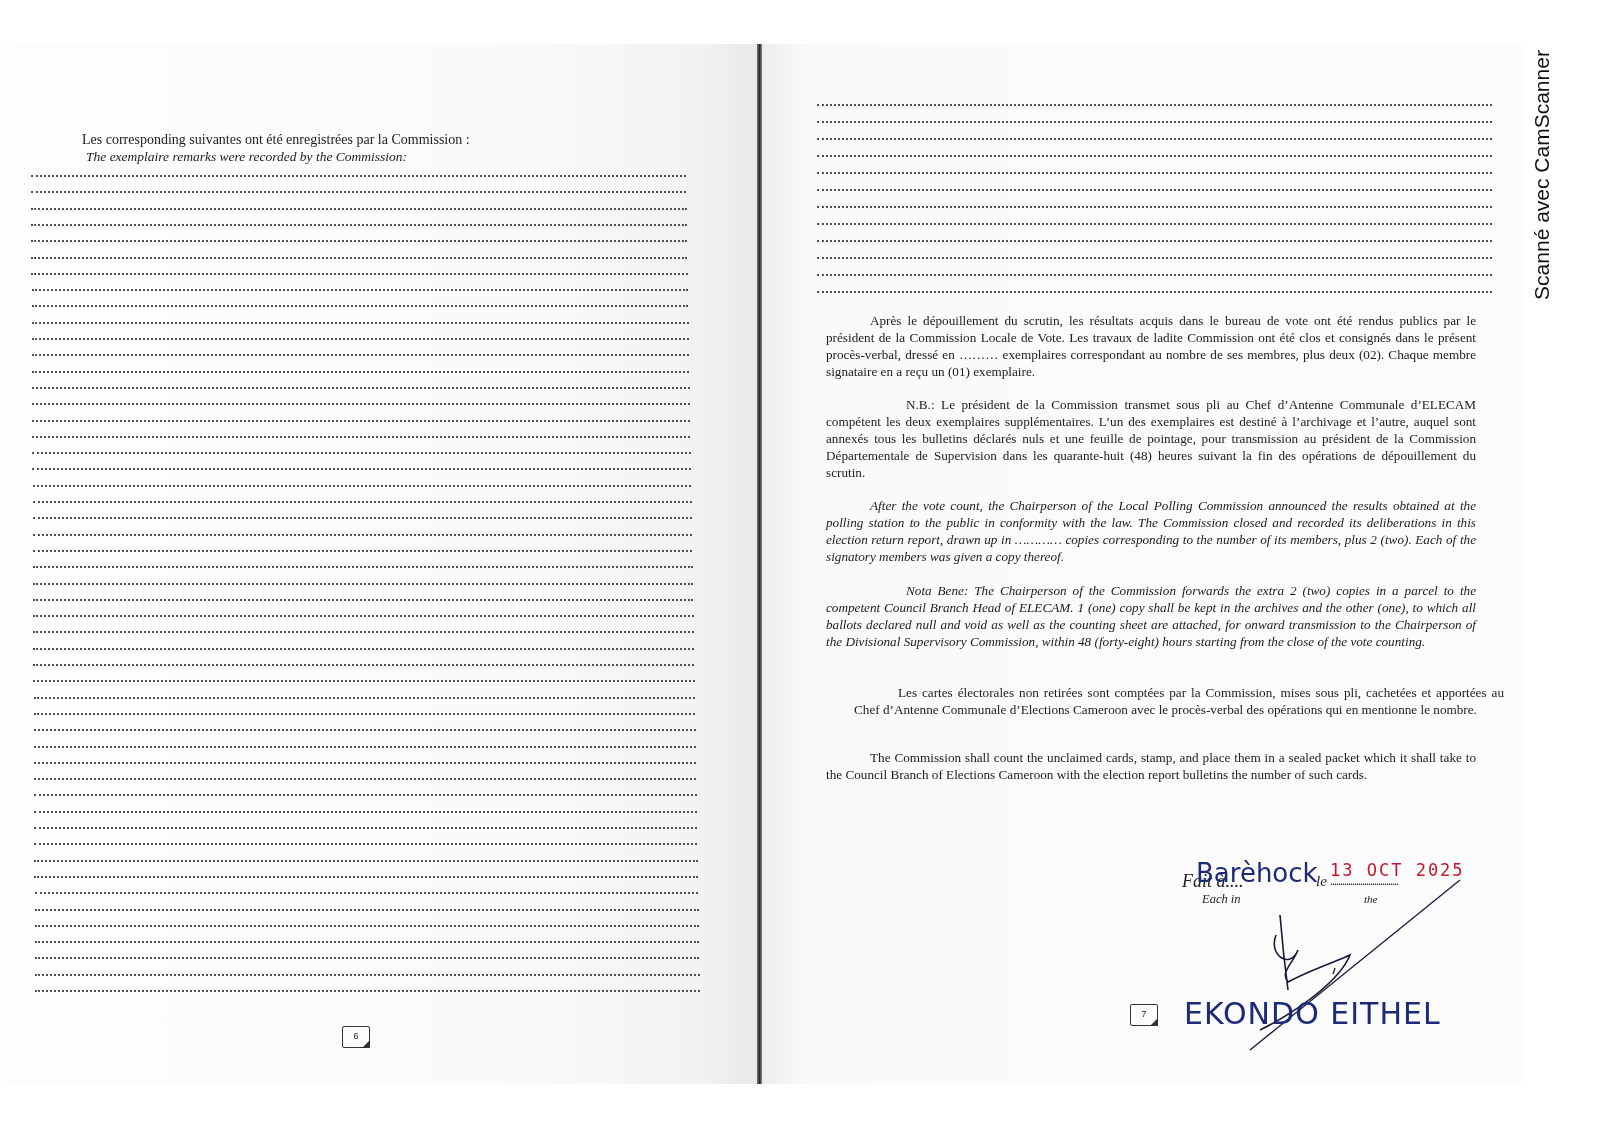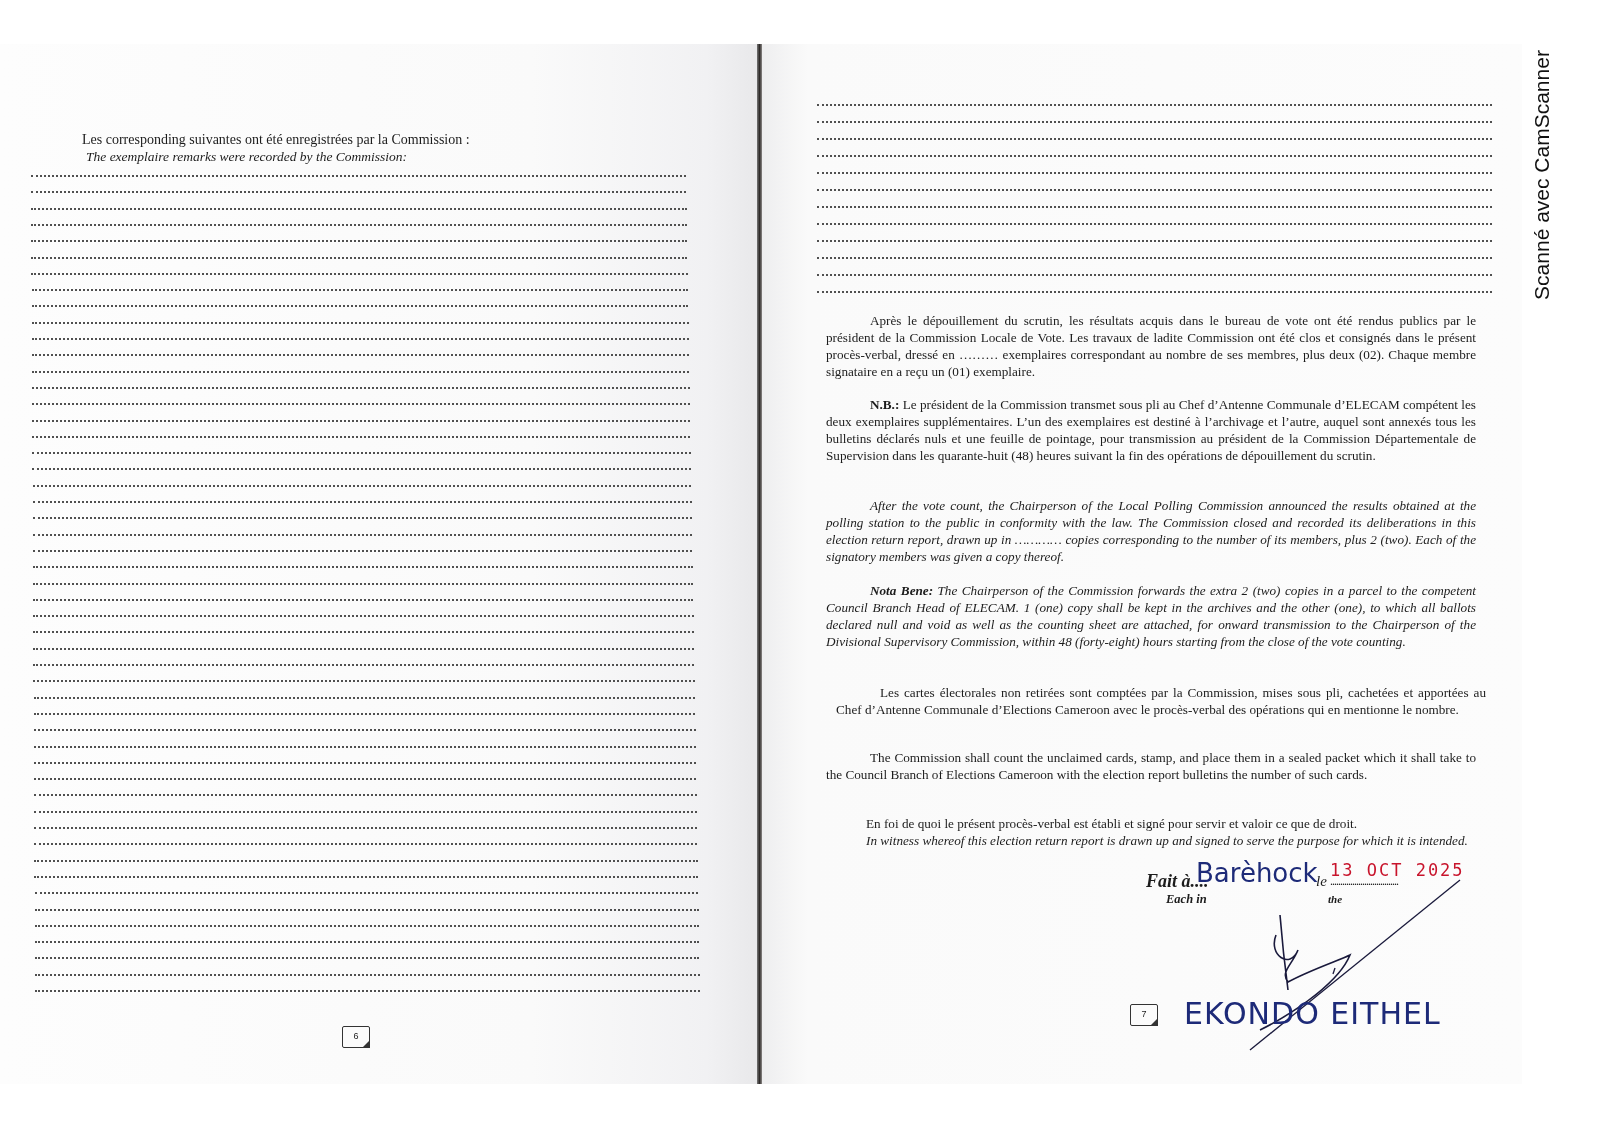--- a/index.html
+++ b/index.html
@@ -11,21 +11,21 @@
   #right-page { left:762px; top:44px; width:760px; height:1040px;
      background:linear-gradient(90deg,#eeeeef 0%,#fafafa 6%,#fcfcfc 100%); }
   #spine { position:absolute; left:757px; top:44px; width:5px; height:1040px;
      background:linear-gradient(90deg,#777 0%,#2e2a28 50%,#8b8886 100%); }
   .heading-fr { position:absolute; left:82px; top:132px; font-size:14px; font-family:"Liberation Serif", serif; }
   .heading-en { position:absolute; left:86px; top:149px; font-size:13.5px; font-style:italic; }
   .dotline { position:absolute; height:0; border-top:2px dotted #333; opacity:.85; }
   .para { position:absolute; font-size:13.2px; line-height:17px; text-align:justify; }
   .para .ind { display:inline-block; width:44px; }
   .it { font-style:italic; }
-  .b { font-weight:bold; }
+  .b { font-weight:normal;margin-left:36px; }
   .pageno { position:absolute; width:26px; height:20px; border:1px solid #333; border-radius:2px;
      font-size:9px; text-align:center; line-height:18px; font-family:"Liberation Sans", sans-serif; }
   .pageno::after { content:""; position:absolute; right:-1px; bottom:-1px; border-style:solid;
      border-width:0 0 8px 8px; border-color:transparent transparent #333 transparent; }
   .hand { position:absolute; font-family:"DejaVu Sans", sans-serif; color:#1d2a78; }
   .stamp { position:absolute; font-family:"DejaVu Sans Mono", monospace; color:#c8142c; letter-spacing:2px; }
   .watermark { position:absolute; left:1522px; top:30px; width:40px; height:290px; }
   .watermark span { position:absolute; left:50%; top:50%; white-space:nowrap;
      transform:translate(-50%,-50%) rotate(-90deg); font-family:"Liberation Sans", sans-serif; font-size:21px; color:#111; }
 </style>
@@ -109,25 +109,25 @@
   </div>
 
 <div class="para" style="left:826px;top:312px;width:650px;"><span class="ind"></span><span>Après le dépouillement du scrutin, les résultats acquis dans le bureau de vote ont été rendus publics par le président de la Commission Locale de Vote. Les travaux de ladite Commission ont été clos et consignés dans le présent procès-verbal, dressé en ……… exemplaires correspondant au nombre de ses membres, plus deux (02). Chaque membre signataire en a reçu un (01) exemplaire.</span></div>
 
 <div class="para" style="left:826px;top:396px;width:650px;"><span class="ind"></span><span class="b">N.B.:</span> <span>Le président de la Commission transmet sous pli au Chef d’Antenne Communale d’ELECAM compétent les deux exemplaires supplémentaires. L’un des exemplaires est destiné à l’archivage et l’autre, auquel sont annexés tous les bulletins déclarés nuls et une feuille de pointage, pour transmission au président de la Commission Départementale de Supervision dans les quarante-huit (48) heures suivant la fin des opérations de dépouillement du scrutin.</span></div>
 
 <div class="para it" style="left:826px;top:497px;width:650px;"><span class="ind"></span><span>After the vote count, the Chairperson of the Local Polling Commission announced the results obtained at the polling station to the public in conformity with the law. The Commission closed and recorded its deliberations in this election return report, drawn up in ………… copies corresponding to the number of its members, plus 2 (two). Each of the signatory members was given a copy thereof.</span></div>
 
 <div class="para it" style="left:826px;top:582px;width:650px;"><span class="ind"></span><span class="b">Nota Bene:</span> <span>The Chairperson of the Commission forwards the extra 2 (two) copies in a parcel to the competent Council Branch Head of ELECAM. 1 (one) copy shall be kept in the archives and the other (one), to which all ballots declared null and void as well as the counting sheet are attached, for onward transmission to the Chairperson of the Divisional Supervisory Commission, within 48 (forty-eight) hours starting from the close of the vote counting.</span></div>
 
-<div class="para" style="left:836px;top:684px;width:650px;"><span class="ind"></span><span>Les cartes électorales non retirées sont comptées par la Commission, mises sous pli, cachetées et apportées au Chef d’Antenne Communale d’Elections Cameroon avec le procès-verbal des opérations qui en mentionne le nombre.</span></div>
+<div class="para" style="left:854px;top:684px;width:650px;"><span class="ind"></span><span>Les cartes électorales non retirées sont comptées par la Commission, mises sous pli, cachetées et apportées au Chef d’Antenne Communale d’Elections Cameroon avec le procès-verbal des opérations qui en mentionne le nombre.</span></div>
 
 <div class="para" style="left:826px;top:749px;width:650px;"><span class="ind"></span><span>The Commission shall count the unclaimed cards, stamp, and place them in a sealed packet which it shall take to the Council Branch of Elections Cameroon with the election report bulletins the number of such cards.</span></div>
 
-<div class="para" style="left:822px;top:815px;width:654px;"><span class="ind"></span><span>En foi de quoi le présent procès-verbal est établi et signé pour servir et valoir ce que de droit.</span><br><span class="ind"></span><span class="it">In witness whereof this election return report is drawn up and signed to serve the purpose for which it is intended.</span></div>
+<div class="para" style="left:822px;top:815px;width:654px;"><span class="ind"></span><br><span class="ind"></span></div>
 
 <div class="para it b" style="left:1146px;top:873px;font-size:18px;">Fait à....</div>
 <div class="hand" style="left:1196px;top:858px;font-size:26px;">Barèhock</div>
 <div class="para it" style="left:1316px;top:873px;font-size:15px;">le</div>
 <div class="para" style="left:1330px;top:873px;font-size:12px;letter-spacing:-1px;">..................................</div>
 <div class="stamp" style="left:1330px;top:860px;font-size:17px;">13 OCT 2025</div>
 <div class="para it b" style="left:1166px;top:891px;font-size:12.5px;">Each in</div>
 <div class="para it b" style="left:1328px;top:891px;font-size:11px;">the</div>
 
 <svg style="position:absolute;left:1180px;top:860px;" width="300" height="200">

